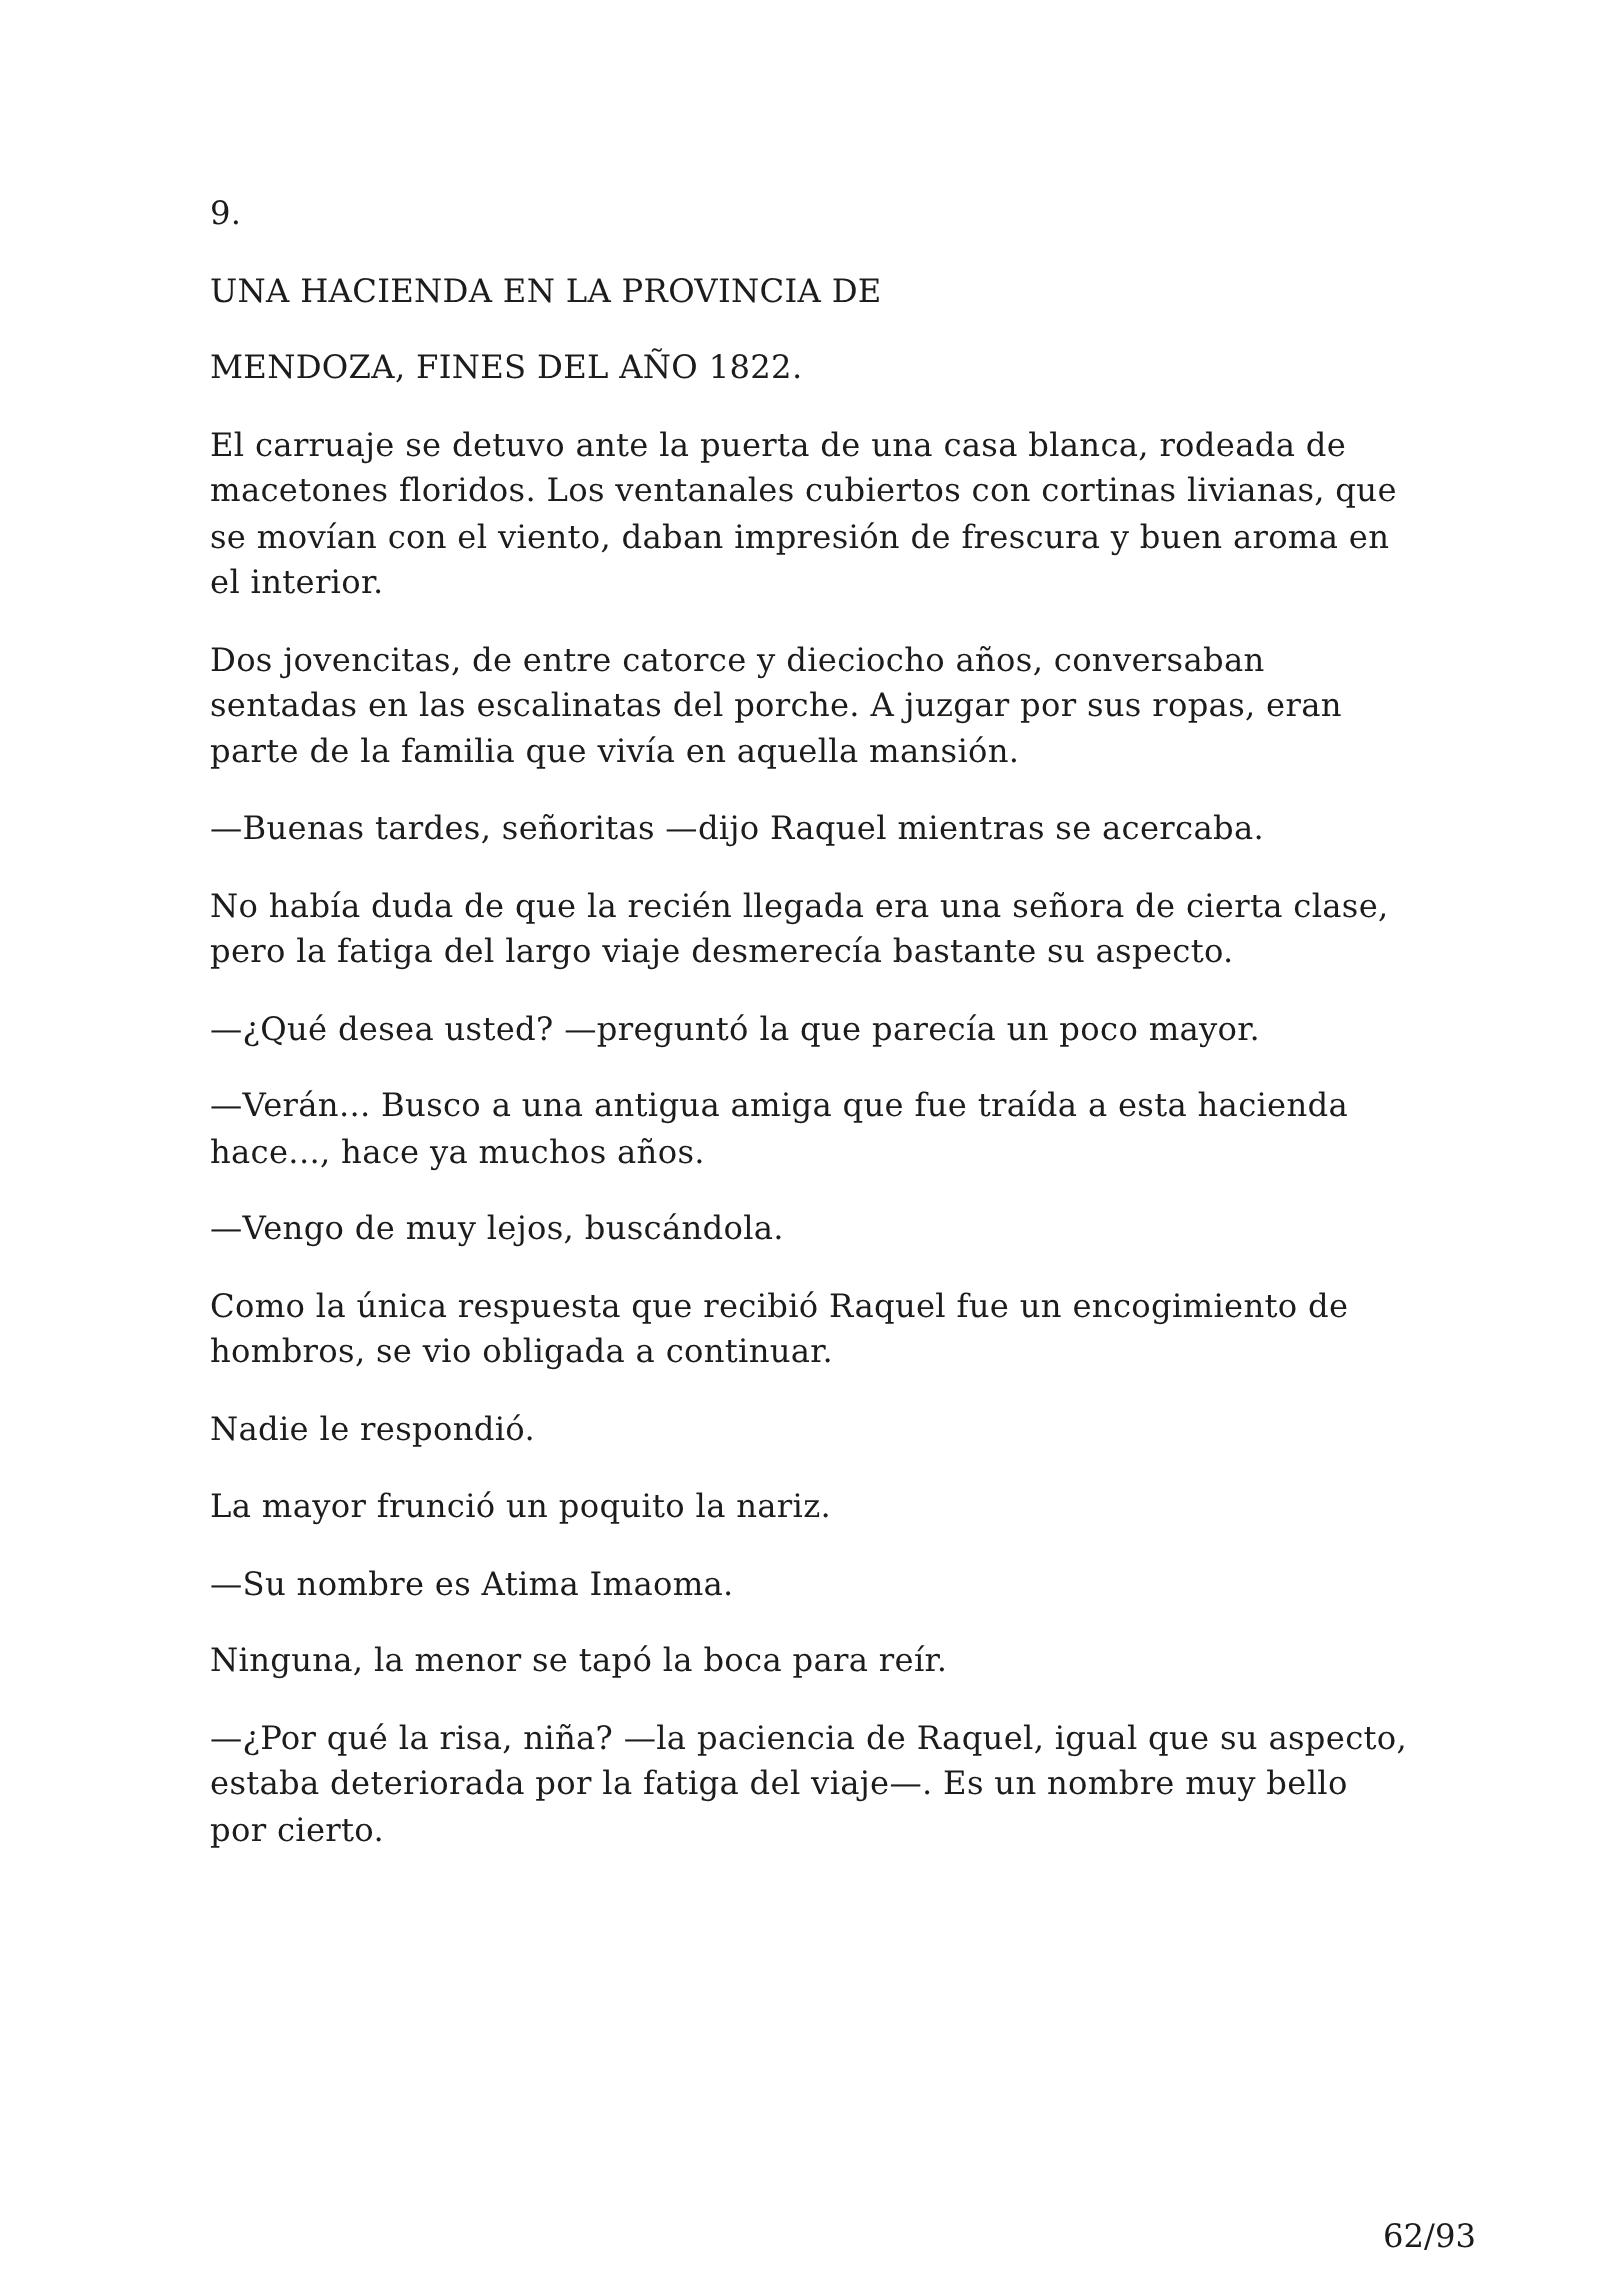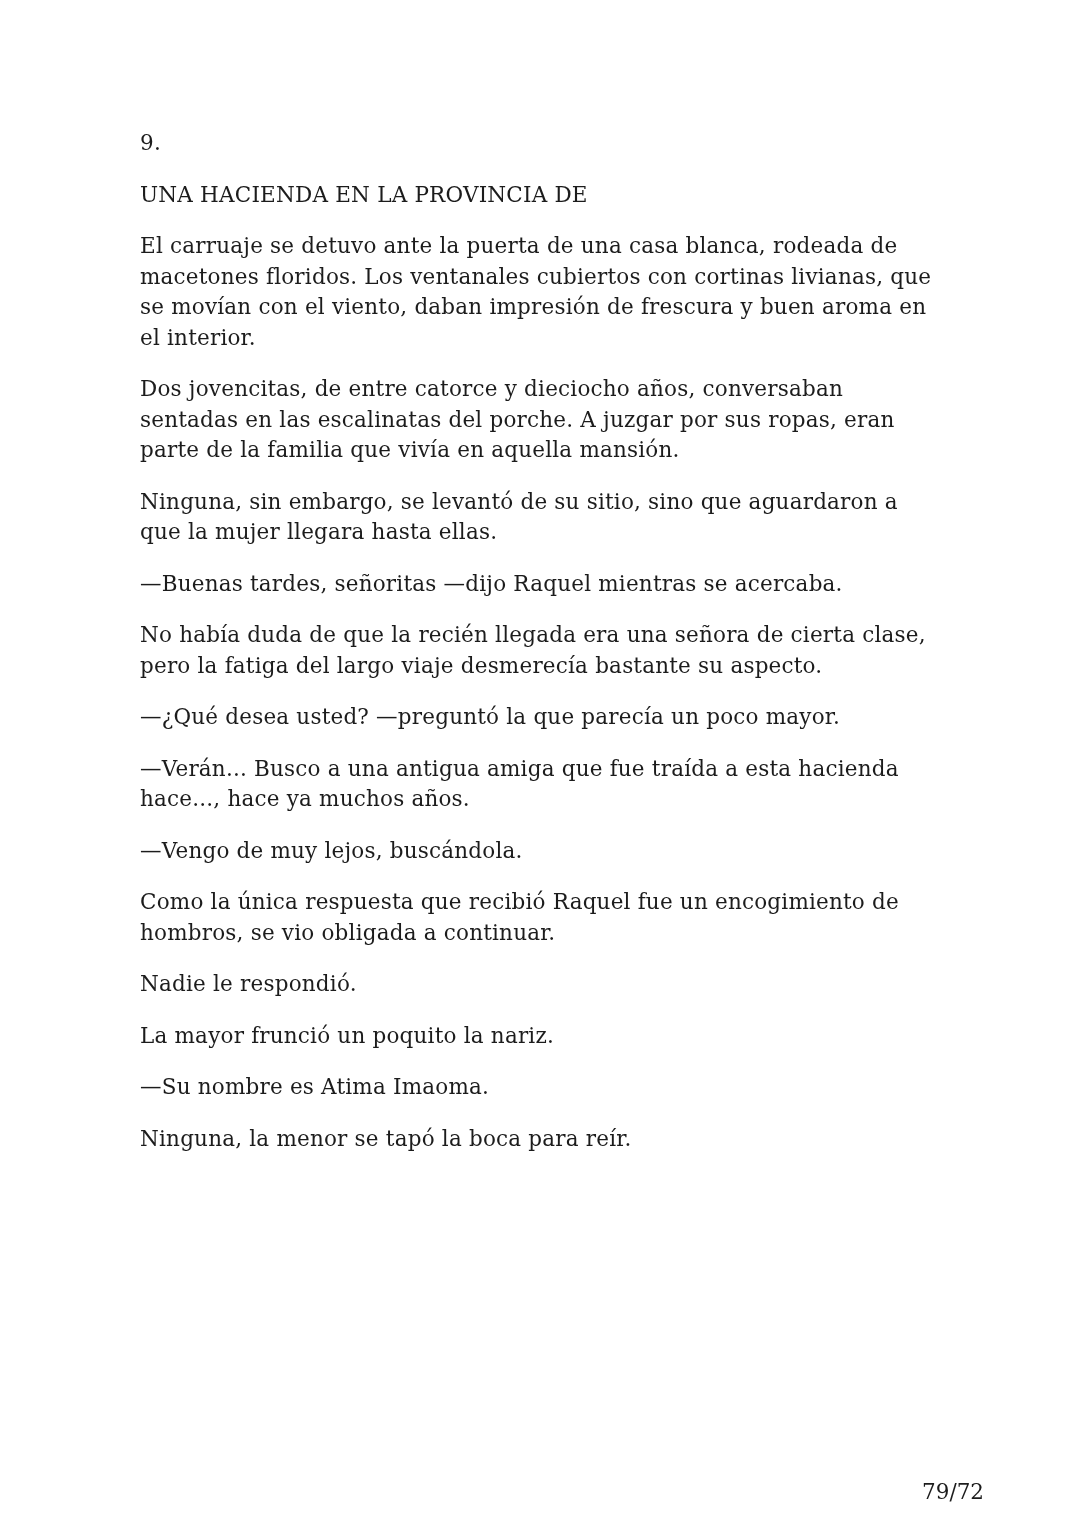--- a/index.html
+++ b/index.html
@@ -44,28 +44,29 @@
     color: #1c1c1c;
   }
 </style>
 </head>
 <body>
 
 <div class="page">
   <div class="content" id="content">
       <p>9.</p>
       <p>UNA HACIENDA EN LA PROVINCIA DE</p>
+      <p>MENDOZA, FINES DEL AÑO 1822.</p>
       <p>El carruaje se detuvo ante la puerta de una casa blanca, rodeada de macetones floridos. Los ventanales cubiertos con cortinas livianas, que se movían con el viento, daban impresión de frescura y buen aroma en el interior.</p>
       <p>Dos jovencitas, de entre catorce y dieciocho años, conversaban sentadas en las escalinatas del porche. A juzgar por sus ropas, eran parte de la familia que vivía en aquella mansión.</p>
-      <p>Ninguna, sin embargo, se levantó de su sitio, sino que aguardaron a que la mujer llegara hasta ellas.</p>
       <p>—Buenas tardes, señoritas —dijo Raquel mientras se acercaba.</p>
       <p>No había duda de que la recién llegada era una señora de cierta clase, pero la fatiga del largo viaje desmerecía bastante su aspecto.</p>
       <p>—¿Qué desea usted? —preguntó la que parecía un poco mayor.</p>
       <p>—Verán... Busco a una antigua amiga que fue traída a esta hacienda hace..., hace ya muchos años.</p>
       <p>—Vengo de muy lejos, buscándola.</p>
       <p>Como la única respuesta que recibió Raquel fue un encogimiento de hombros, se vio obligada a continuar.</p>
       <p>Nadie le respondió.</p>
       <p>La mayor frunció un poquito la nariz.</p>
       <p>—Su nombre es Atima Imaoma.</p>
       <p>Ninguna, la menor se tapó la boca para reír.</p>
+      <p>—¿Por qué la risa, niña? —la paciencia de Raquel, igual que su aspecto, estaba deteriorada por la fatiga del viaje—. Es un nombre muy bello por cierto.</p>
     </div>
-  <div class="page-indicator">79/72</div>
+  <div class="page-indicator">62/93</div>
 </div>
 
 </body></html>

